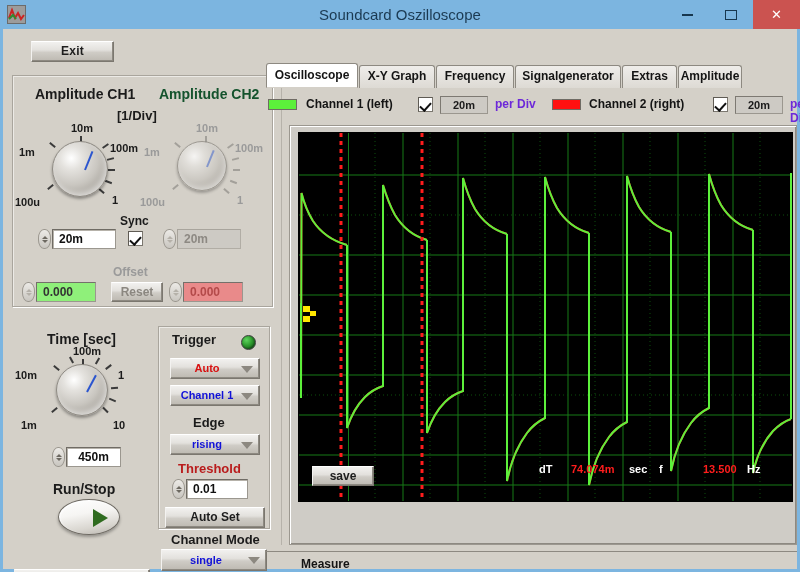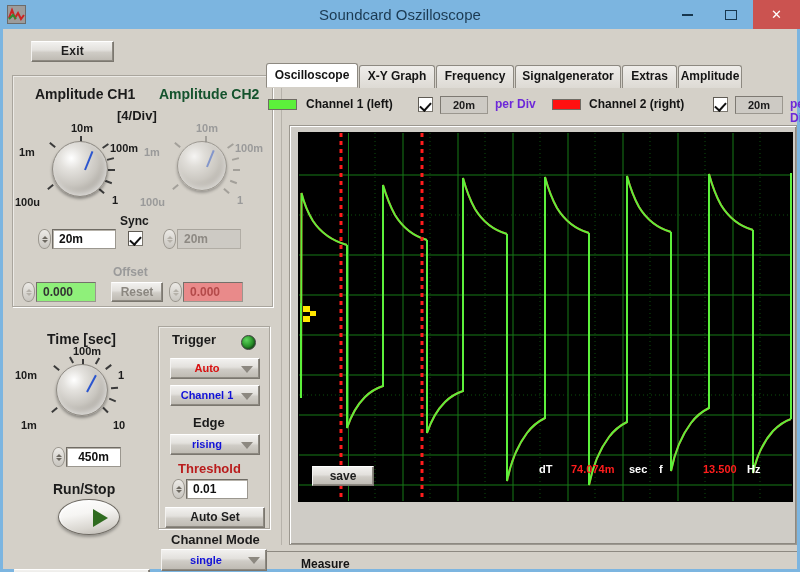--- a/index.html
+++ b/index.html
@@ -252,21 +252,21 @@
 
   <div class="main">
 
     <div class="divider-v"></div>
 
     <div class="btn3d exit-btn">Exit</div>
 
     <div class="panelbox amp-panel">
       <div class="lbl b amp-h1">Amplitude CH1</div>
       <div class="lbl b amp-h2">Amplitude CH2</div>
-      <div class="lbl b perdiv-lbl">[4/Div]</div>
+      <div class="lbl b perdiv-lbl">[1/Div]</div>
 
       <div class="knob-wrap" style="left:18px; top:48px; width:100px; height:86px;">
         <div class="ktxt" style="left:40px; top:-2px;">10m</div>
         <div class="ktxt" style="left:-12px; top:22px;">1m</div>
         <div class="ktxt" style="left:79px; top:18px;">100m</div>
         <div class="ktxt" style="left:-16px; top:72px;">100u</div>
         <div class="ktxt" style="left:81px; top:70px;">1</div>
         <div class="tick" style="left:49px; top:12px; width:2px; height:7px;"></div>
         <div class="tick" style="left:18px; top:20px; width:7px; height:2px; transform:rotate(40deg);"></div>
         <div class="tick" style="left:71px; top:21px; width:7px; height:2px; transform:rotate(-35deg);"></div>

